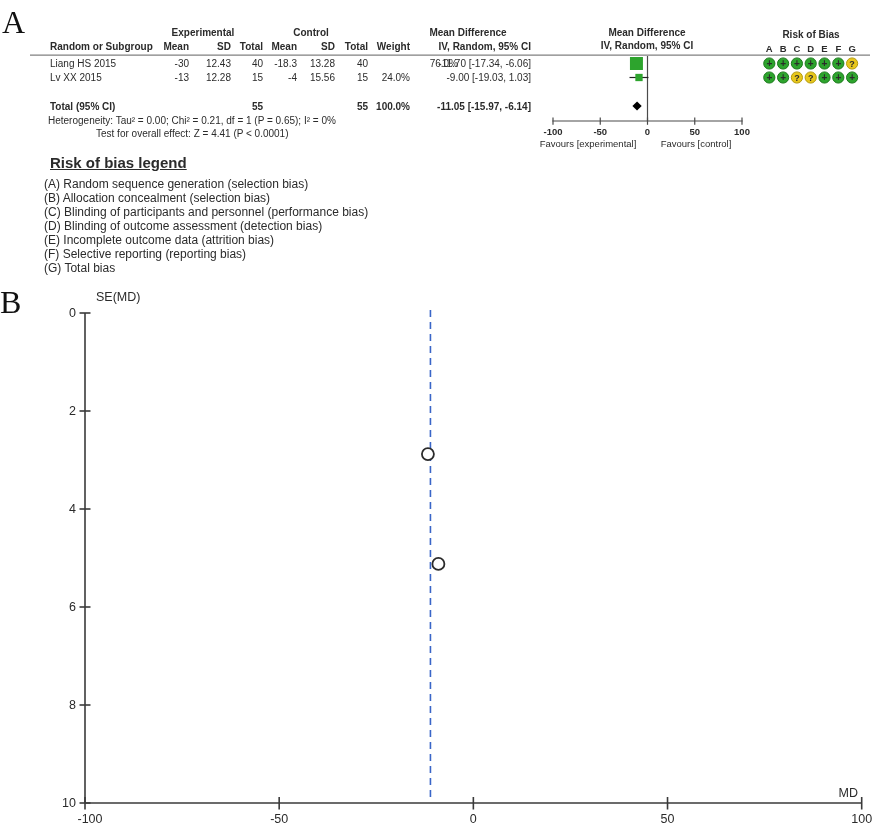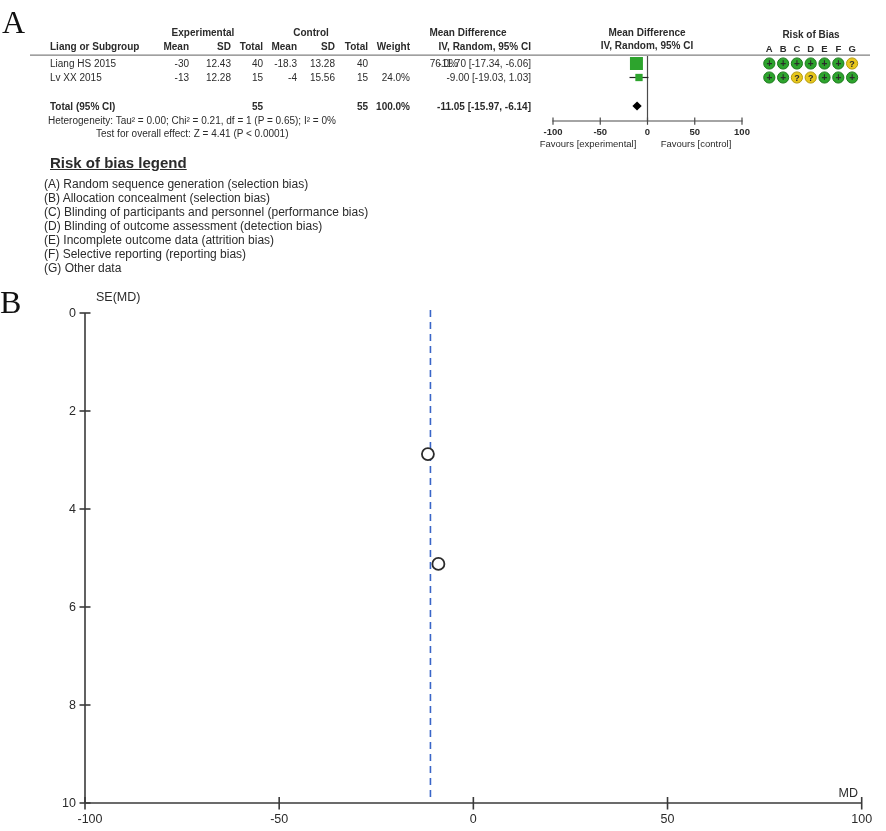--- a/index.html
+++ b/index.html
@@ -27,21 +27,21 @@
     <div class="cell bold centered" style="left:103px;top:26px;width:200px;">Experimental</div>
     <div class="cell bold centered" style="left:211px;top:26px;width:200px;">Control</div>
     <div class="cell bold centered" style="left:368px;top:26px;width:200px;">Mean Difference</div>
 
     <div class="cell bold centered" style="left:547px;top:26px;width:200px;">Mean Difference</div>
     <div class="cell bold centered" style="left:547px;top:39px;width:200px;">IV, Random, 95% CI</div>
 
     <div class="cell bold centered" style="left:711px;top:28px;width:200px;">Risk of Bias</div>
 
     <div id="tableRows">
-        <div class="cell bold" style="top: 40px; left: 50px;">Liang or Subgroup</div>
+        <div class="cell bold" style="top: 40px; left: 50px;">Random or Subgroup</div>
         <div class="cell bold right" style="top: 40px; left: -11px; width: 200px;">Mean</div>
         <div class="cell bold right" style="top: 40px; left: 31px; width: 200px;">SD</div>
         <div class="cell bold right" style="top: 40px; left: 63px; width: 200px;">Total</div>
         <div class="cell bold right" style="top: 40px; left: 97px; width: 200px;">Mean</div>
         <div class="cell bold right" style="top: 40px; left: 135px; width: 200px;">SD</div>
         <div class="cell bold right" style="top: 40px; left: 168px; width: 200px;">Total</div>
         <div class="cell bold right" style="top: 40px; left: 210px; width: 200px;">Weight</div>
         <div class="cell bold right" style="top: 40px; left: 331px; width: 200px;">IV, Random, 95% CI</div>
         <div class="cell" style="top: 57px; left: 50px;">Liang HS 2015</div>
         <div class="cell right" style="top: 57px; left: -11px; width: 200px;">-30</div>
@@ -131,21 +131,21 @@
   </div>
 
   <div class="legend-title">Risk of bias legend</div>
   <div id="legendItems">
       <div class="legend-item" style="top: 178px;">(A) Random sequence generation (selection bias)</div>
       <div class="legend-item" style="top: 192px;">(B) Allocation concealment (selection bias)</div>
       <div class="legend-item" style="top: 206px;">(C) Blinding of participants and personnel (performance bias)</div>
       <div class="legend-item" style="top: 220px;">(D) Blinding of outcome assessment (detection bias)</div>
       <div class="legend-item" style="top: 234px;">(E) Incomplete outcome data (attrition bias)</div>
       <div class="legend-item" style="top: 248px;">(F) Selective reporting (reporting bias)</div>
-      <div class="legend-item" style="top: 262px;">(G) Other data</div>
+      <div class="legend-item" style="top: 262px;">(G) Total bias</div>
     </div>
 
   <div class="panel-label" style="left:0px;top:286px;">B</div>
 
   <svg id="funnelSvg" width="886" height="551" style="left:0;top:280px;">
       <line x1="85" y1="33" x2="85" y2="523" stroke="#3a3a3a" stroke-width="1.6"></line>
       <line x1="85" y1="523" x2="861.7" y2="523" stroke="#3a3a3a" stroke-width="1.6"></line>
       <line x1="79.5" y1="33" x2="90.5" y2="33" stroke="#3a3a3a" stroke-width="1.6"></line>
       <text x="76" y="37.3" font-size="12.5" text-anchor="end" font-weight="normal">0</text>
       <line x1="79.5" y1="131" x2="90.5" y2="131" stroke="#3a3a3a" stroke-width="1.6"></line>

